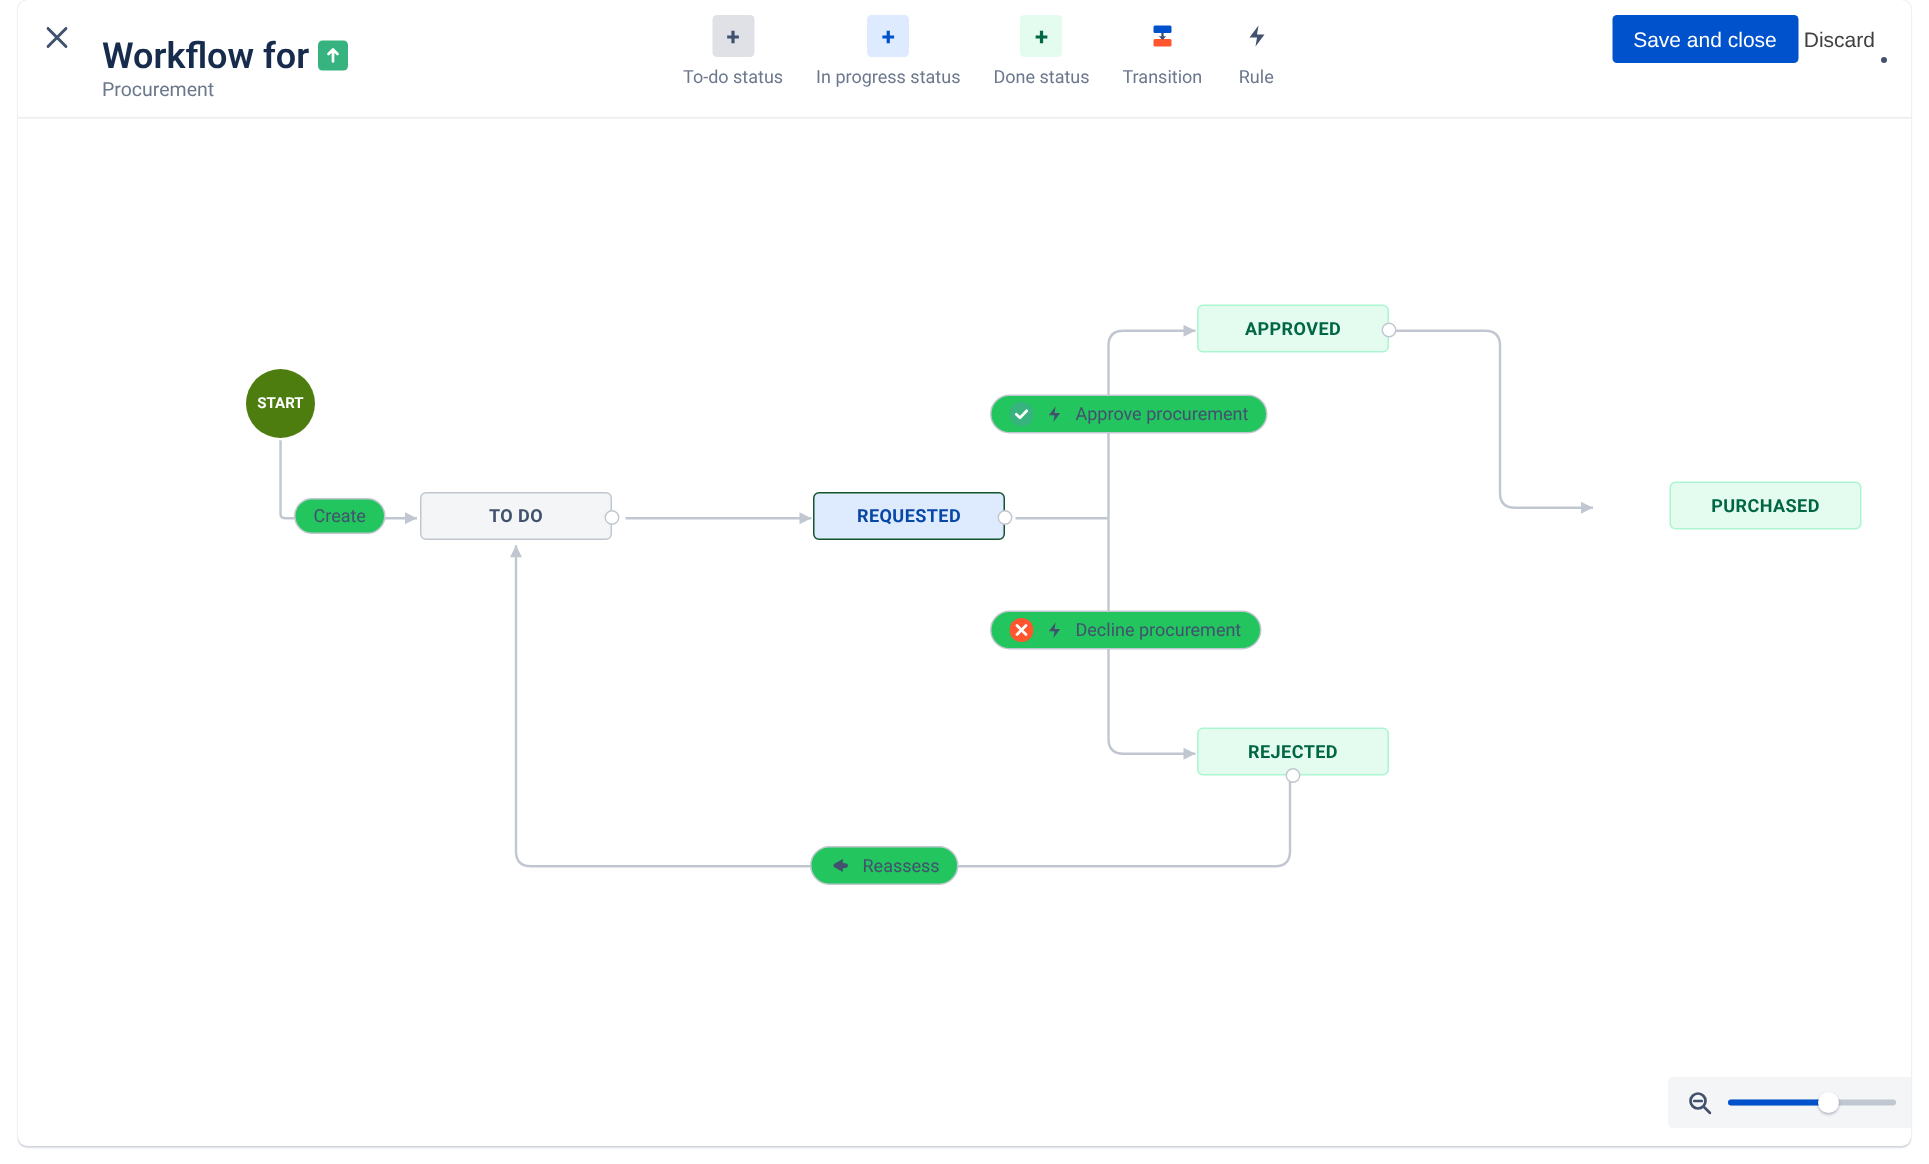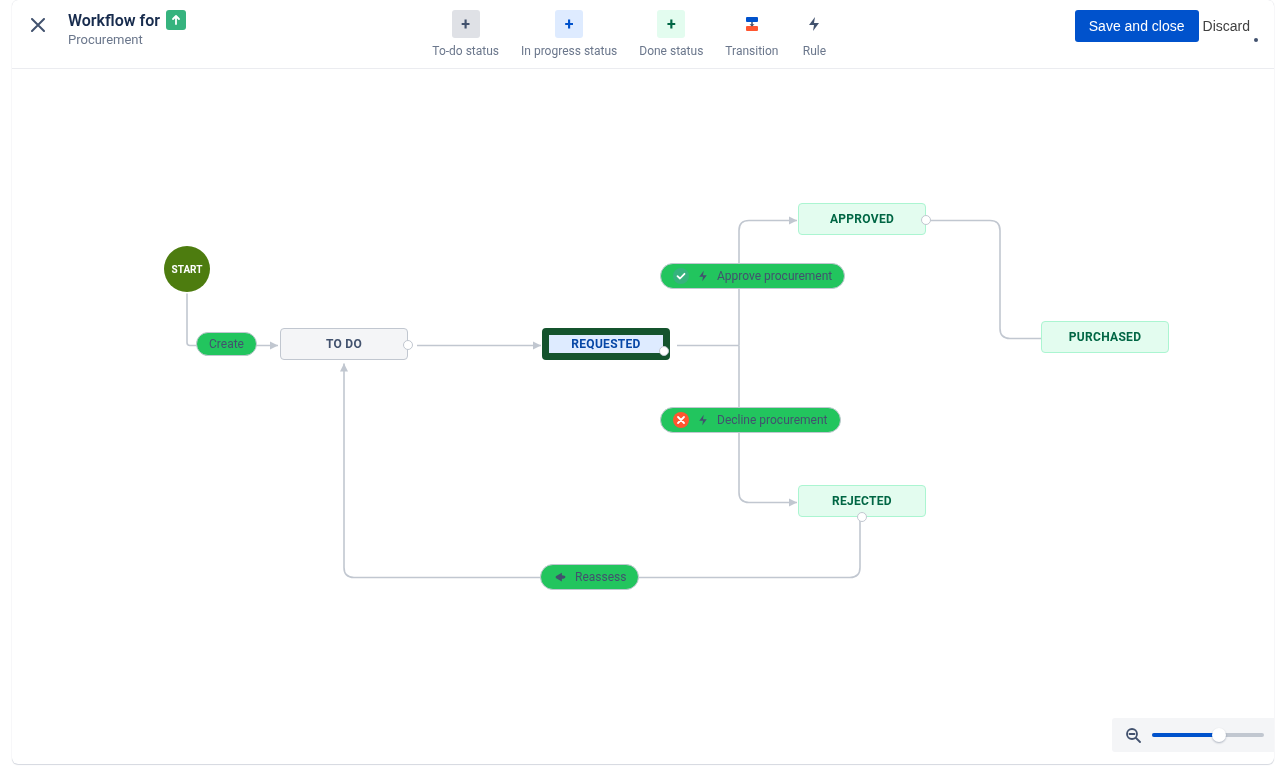--- a/index.html
+++ b/index.html
@@ -6,21 +6,21 @@
   html, body { width: 1286px; height: 776px; font-family: -apple-system, BlinkMacSystemFont, "Segoe UI", Roboto, sans-serif; background: #fff; color: #172B4D; }
 
   .viewport { width: 1286px; height: 776px; position: relative; padding: 0 12px 12px 12px; }
   .panel { width: 100%; height: 100%; position: relative; background: #fff; border-radius: 6px; box-shadow: 0 1px 1px rgba(9,30,66,.15), 0 0 1px rgba(9,30,66,.2); overflow: hidden; }
 
   
   .header { display:flex; align-items:flex-start; justify-content:space-between; padding: 10px 16px 10px 10px; border-bottom: 1px solid #EBECF0; }
   .header-left { display:flex; align-items:flex-start; gap: 14px; }
   .close-btn { width: 32px; height: 32px; display:flex; align-items:center; justify-content:center; border:none; background:transparent; cursor:pointer; border-radius:3px; }
   .title-block { display:flex; flex-direction:column; }
-  .title-line { display:flex; align-items:center; gap:6px; font-size:16px; font-weight:600; color:#172B4D; }
+  .title-line { display:flex; align-items:center; gap:6px; font-size:24px; font-weight:600; color:#172B4D;margin-top:13px; }
   .title-badge { width:20px; height:20px; border-radius:3px; background:#36B37E; display:flex; align-items:center; justify-content:center; }
   .title-badge svg { display:block; }
   .subtitle { font-size:13px; color:#6B778C; margin-top:2px; }
 
   .header-center { display:flex; gap: 22px; align-items:flex-start; }
   .tool { display:flex; flex-direction:column; align-items:center; gap:6px; cursor:pointer; }
   .tool-icon { width:28px; height:28px; border-radius:3px; display:flex; align-items:center; justify-content:center; font-size:16px; font-weight:700; }
   .tool-label { font-size:12px; color:#6B778C; white-space:nowrap; }
   .bg-grey { background:#DFE1E6; color:#42526E; }
   .bg-blue { background:#DEEBFF; color:#0052CC; }
@@ -33,21 +33,21 @@
   .dot { width:4px; height:4px; border-radius:50%; background:#42526E; }
 
   
   .canvas { position:absolute; left:0; right:0; top:71px; bottom:0; }
   .node, .trans-pill, .start-node { position:absolute; }
 
   .start-node { width:46px; height:46px; border-radius:50%; background:#4d7c0f; color:#fff; font-size:10px; font-weight:700; display:flex; align-items:center; justify-content:center; cursor:pointer; }
 
   .status { border-radius:4px; display:flex; align-items:center; justify-content:center; font-size:12px; font-weight:700; letter-spacing:.3px; cursor:pointer; position:absolute; }
   .status-grey  { background:#F4F5F7; border:1px solid #C1C7D0; color:#42526E; }
-  .status-blue  { background:#DEEBFF; border:7px solid #14532d; color:#0747A6; }
+  .status-blue  { background:#DEEBFF; border:1px solid #14532d; color:#0747A6; }
   .status-green { background:#E3FCEF; border:1px solid #ABF5D1; color:#006644; }
 
   .port { position:absolute; width:10px; height:10px; border-radius:50%; background:#fff; border:1.5px solid #C1C7D0; }
 
   .trans-pill { background:#22c55e; border:1px solid #C1C7D0; border-radius:14px; padding:4px 12px; font-size:12px; color:#42526E; display:flex; align-items:center; gap:6px; white-space:nowrap; cursor:pointer; }
   .pill-icon { width:16px; height:16px; display:flex; align-items:center; justify-content:center; }
 
   svg.edges { position:absolute; left:0; top:0; width:100%; height:100%; pointer-events:none; }
   .edge { stroke:#C1C7D0; stroke-width:1.6; fill:none; }
   .arrow { fill:#C1C7D0; }
@@ -206,21 +206,21 @@
       <div class="status status-green" style="left:786px; top:414px; width:128px; height:32px;">
         <span>REJECTED</span>
         <span class="port" style="left:58px; bottom:-6px;"></span>
       </div>
 
       <div class="status status-green" style="left:786px; top:132px; width:128px; height:32px;">
         <span>APPROVED</span>
         <span class="port" style="right:-6px; top:11px;"></span>
       </div>
 
-      <div class="status status-green" style="left:1029px; top:250px; width:128px; height:32px;">
+      <div class="status status-green" style="left:1101px; top:250px; width:128px; height:32px;">
         <span>PURCHASED</span>
       </div>
 
       <div class="trans-pill" style="left:528px; top:493px;">
         <span class="pill-icon">
           <svg width="14" height="14" viewBox="0 0 16 16">
               <path d="M2 7 L9 3 V13 L2 9 Z M9 6 Q13 6 13 8 Q13 10 9 10" fill="#42526E"></path>
             </svg>
         </span>
         <span>Reassess</span>

